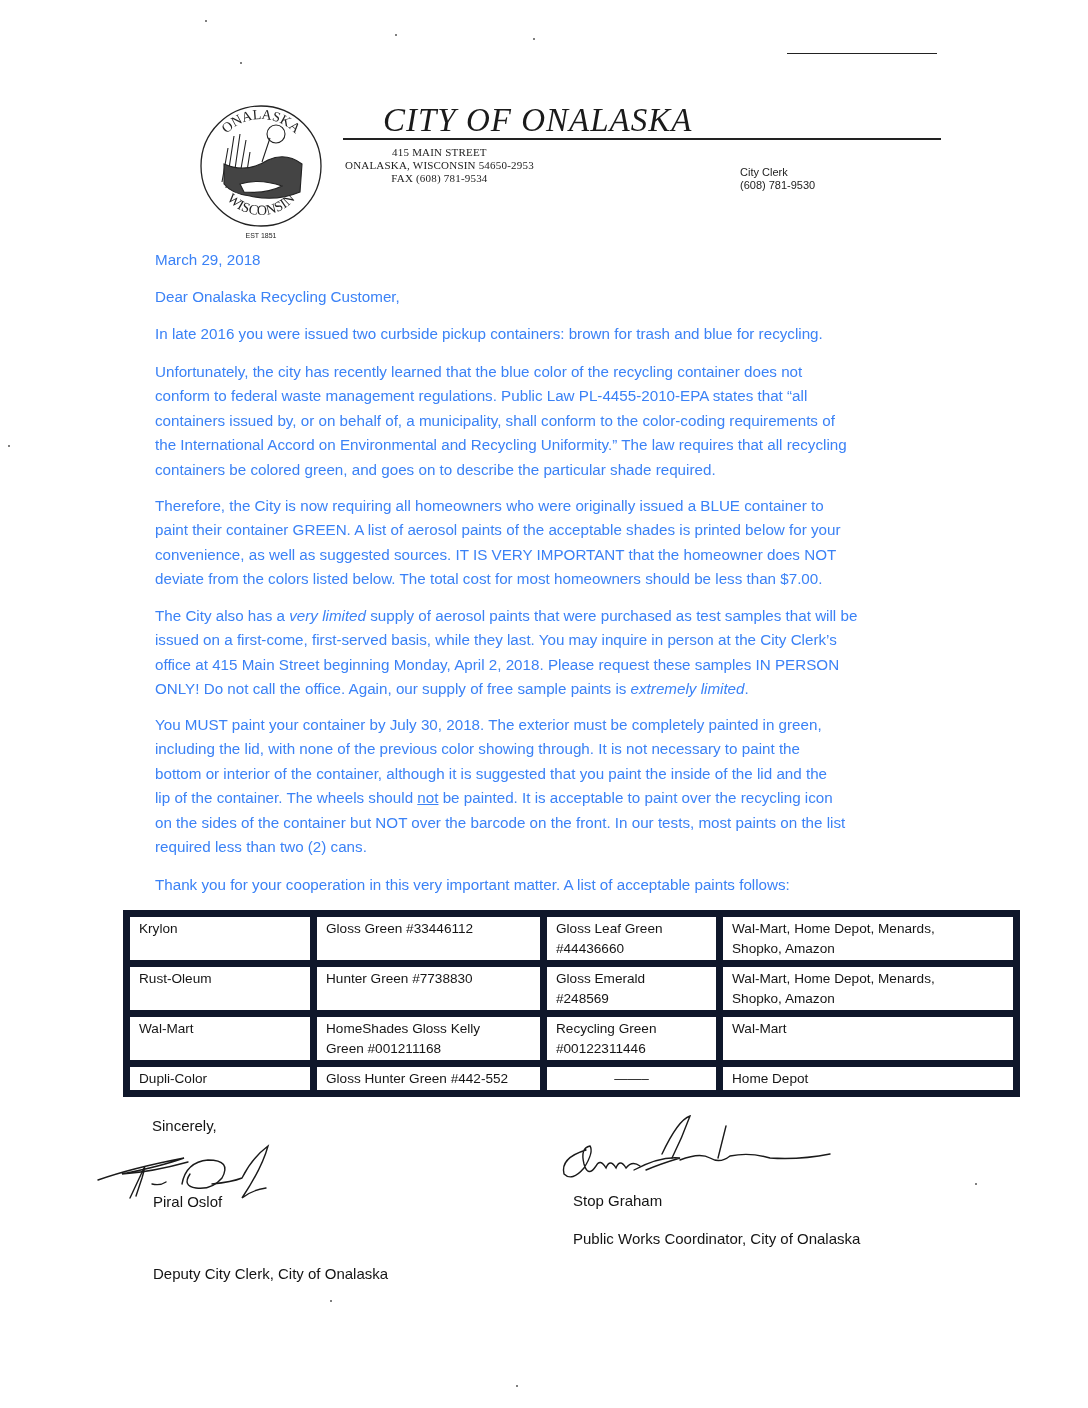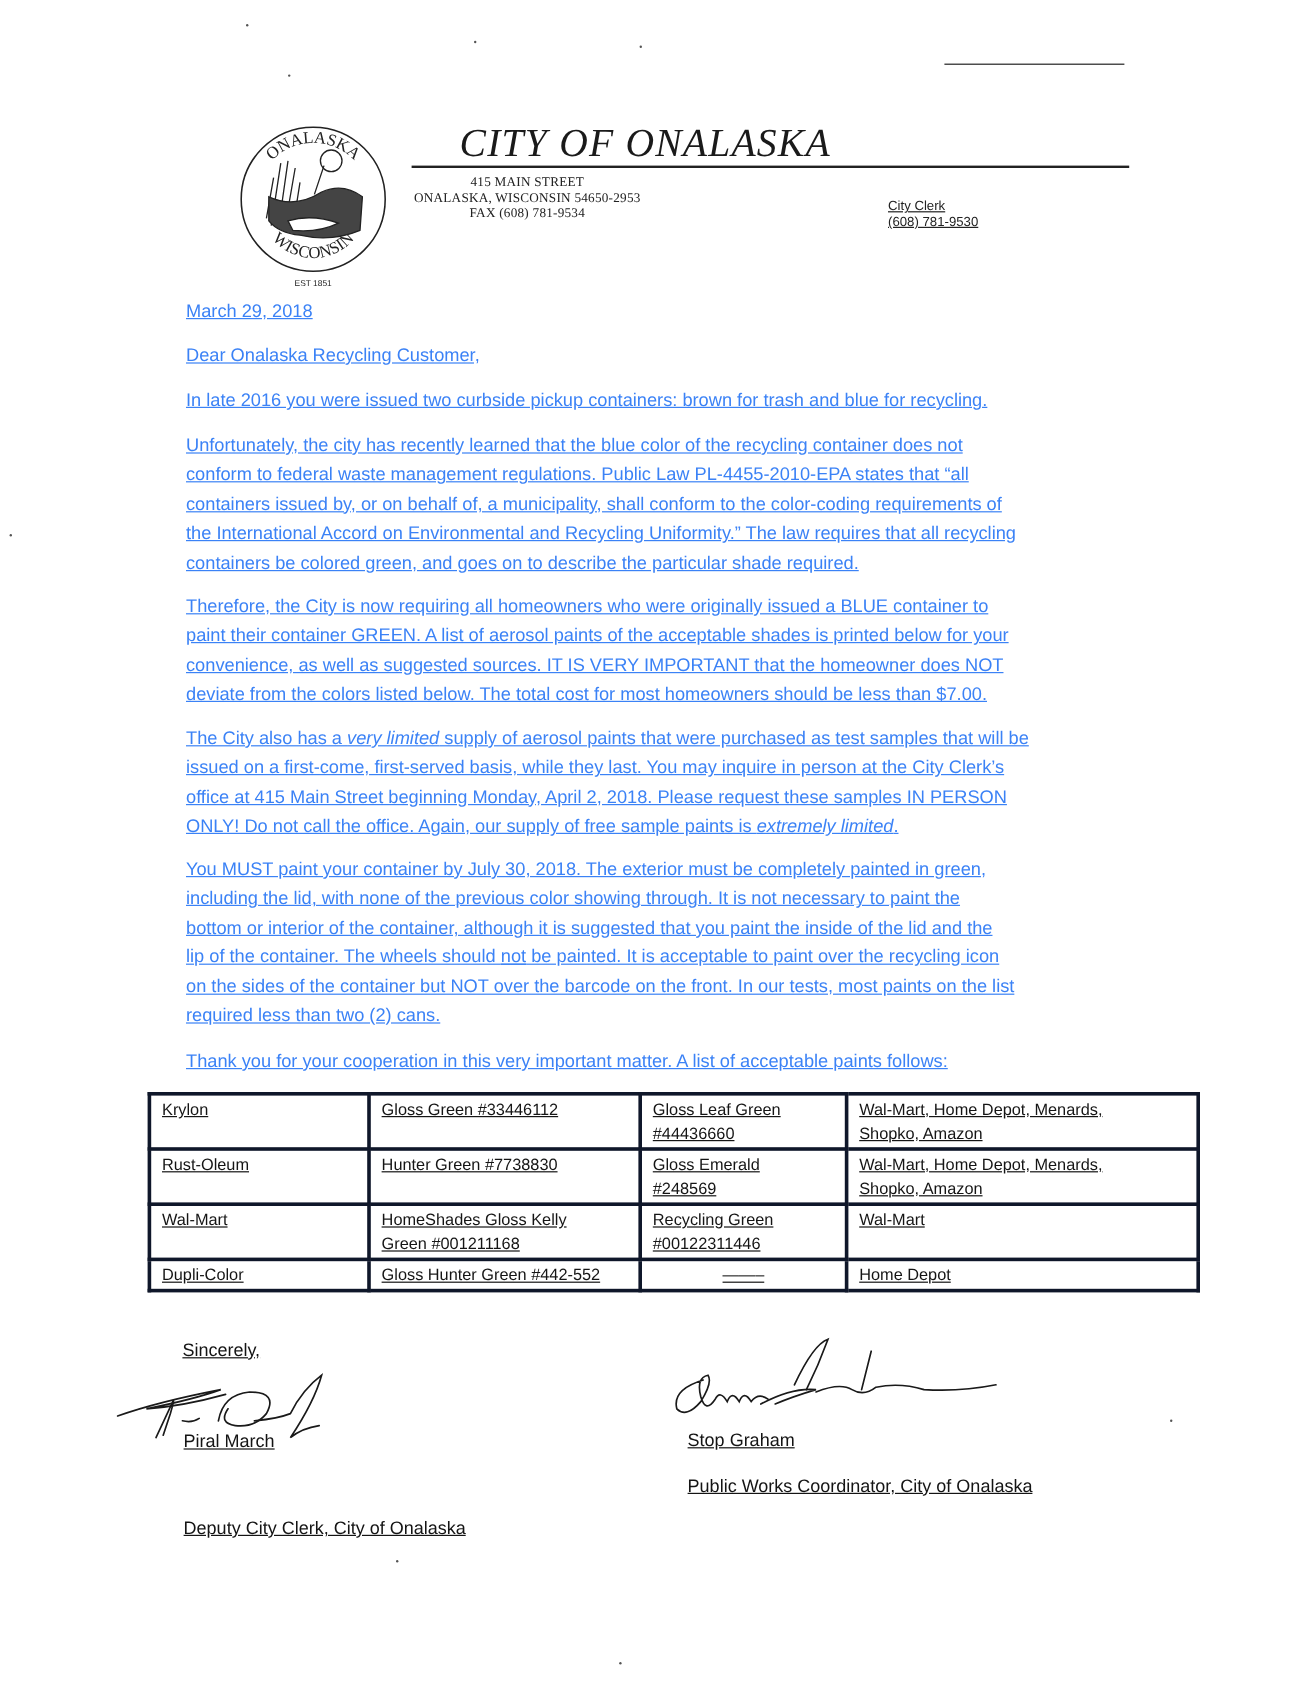--- a/index.html
+++ b/index.html
@@ -1,18 +1,18 @@
 <!DOCTYPE html>
 <html><head>
 <meta charset="utf-8">
 <style>
   html, body { margin: 0; padding: 0; background: #ffffff; }
   body { width: 1088px; height: 1408px; position: relative; overflow: hidden; color: #111; }
   .abs { position: absolute; }
-  .sans { font-family: "Liberation Sans", "DejaVu Sans", sans-serif; text-decoration: underline; }
+  .sans { font-family: "Liberation Sans", "DejaVu Sans", sans-serif; }
   .serif { font-family: "Liberation Serif", "DejaVu Serif", serif; }
 
   
   #top-rule { left: 787px; top: 53px; width: 150px; height: 0; border-top: 1.5px solid #222; }
 
   
   #seal { left: 196px; top: 104px; width: 130px; height: 138px; }
   #city-title { left: 346px; top: 102px; font-size: 33px; font-style: italic; letter-spacing: 1px; color: #1a1a1a; margin-left: 37px; }
   #head-rule { left: 343px; top: 138px; width: 598px; height: 0; border-top: 2px solid #222; }
   #addr { left: 345px; top: 146px; font-size: 11px; line-height: 13px; color: #222; letter-spacing: 0.2px; text-align: center; }
@@ -28,21 +28,21 @@
   #salutation { top: 285px; }
   #p1 { top: 322px; }
   #p2 { top: 360px; }
   #p3 { top: 494px; }
   #p4 { top: 604px; }
   #p5 { top: 713px; }
   #p6 { top: 873px; }
 
   
   #paint-table { left: 123px; top: 910px; border-collapse: collapse; font-size: 13.6px; color: #151515; }
-  #paint-table td { border: 3px solid #0f172a; vertical-align: top; padding: 2px 9px 1px 9px; line-height: 20px; }
+  #paint-table td { border: 7px solid #0f172a; vertical-align: top; padding: 2px 9px 1px 9px; line-height: 20px; }
   #paint-table td.c1 { width: 162px; }
   #paint-table td.c2 { width: 205px; }
   #paint-table td.c3 { width: 151px; }
   #paint-table td.c4 { width: 272px; }
   #paint-table td.center { text-align: center; }
 
   
   .sig-text { font-size: 15px; color: #141414; }
   #sincerely { left: 152px; top: 1117px; }
   #sig1 { left: 92px; top: 1138px; width: 200px; height: 76px; }
@@ -206,21 +206,21 @@
 
 <svg id="sig1" class="abs" viewBox="0 0 200 76">
   <g fill="none" stroke="#1a1a1a" stroke-width="1.4" stroke-linecap="round">
     <path d="M 6 42 Q 40 30 92 20 Q 70 28 30 36 Q 60 34 96 24"></path>
     <path d="M 38 60 L 52 30 Q 54 26 50 40 L 44 58"></path>
     <path d="M 60 46 Q 68 48 74 44"></path>
     <path d="M 90 46 Q 94 24 116 22 Q 140 22 130 40 Q 120 52 104 50 Q 90 48 98 36"></path>
     <path d="M 120 46 Q 140 44 150 40 Q 160 20 176 8 Q 170 30 150 60 Q 160 52 174 50"></path>
   </g>
 </svg>
-<div id="name1" class="abs sans sig-text">Piral March</div>
+<div id="name1" class="abs sans sig-text">Piral Oslof</div>
 <div id="title1" class="abs sans sig-text">Deputy City Clerk, City of Onalaska</div>
 
 <svg id="sig2" class="abs" viewBox="0 0 290 80">
   <g fill="none" stroke="#1a1a1a" stroke-width="1.4" stroke-linecap="round">
     <path d="M 36 42 Q 10 50 14 66 Q 22 74 34 60 Q 44 44 40 38 Q 30 40 34 56 Q 38 70 46 58 Q 50 50 56 60 Q 60 50 66 60 Q 70 50 76 60 Q 82 52 90 58"></path>
     <path d="M 84 62 Q 110 48 130 50 Q 110 56 96 62"></path>
     <path d="M 112 46 Q 128 12 140 8 Q 132 30 122 50"></path>
     <path d="M 130 52 Q 150 44 160 50 Q 170 56 180 48 Q 200 44 220 50 Q 250 52 280 46"></path>
     <path d="M 176 18 L 168 50"></path>
   </g>

